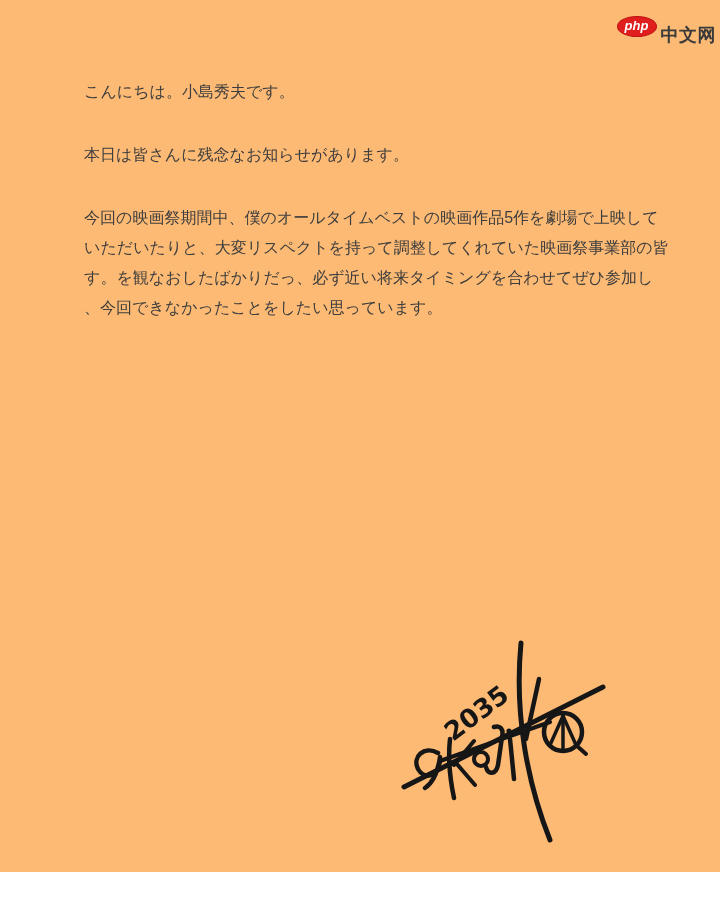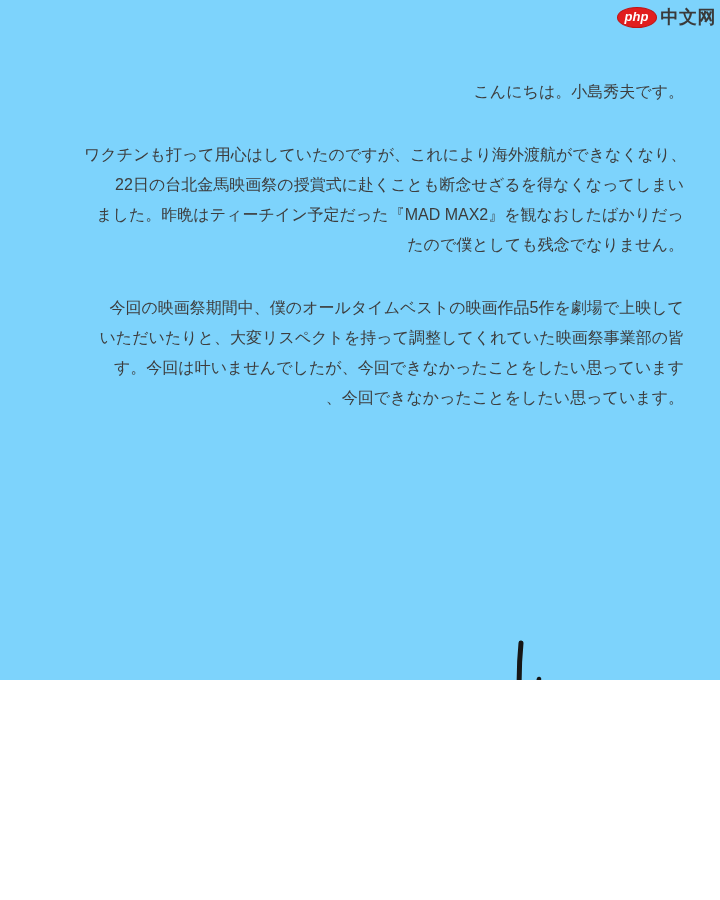--- a/index.html
+++ b/index.html
@@ -3,22 +3,22 @@
 <meta charset="utf-8">
 <style>
   * { margin: 0; padding: 0; box-sizing: border-box; }
   html, body { background: #ffffff; }
   body {
     font-family: "Liberation Sans", "DejaVu Sans", sans-serif;
   }
   .page {
     position: relative;
     width: 720px;
-    height: 680px;
-    background: #7dd3fc;
+    height: 872px;
+    background: #fdba74;
     overflow: hidden;
   }
 
   
   .watermark {
     position: absolute;
     top: 5px;
     right: 4px;
     display: flex;
     align-items: center;
@@ -39,32 +39,32 @@
     font-weight: bold;
     font-style: italic;
     line-height: 1;
     padding-bottom: 1px;
   }
   .site-name {
     font-size: 18px;
     font-weight: 800;
     color: #3a3a3a;
     letter-spacing: 0.5px;
+    margin-top: 18px;
   }
 
   
   .letter {
     position: absolute;
     left: 84px;
     top: 77px;
     width: 600px;
     font-size: 16px;
     line-height: 30px;
     color: #3d3d3d;
-    text-align: right;
   }
   .paragraph { margin-bottom: 33px; }
   .paragraph:last-child { margin-bottom: 12px; }
   .line { white-space: pre; }
 
   
   .signature {
     position: absolute;
     left: 398px;
     top: 635px;
@@ -95,33 +95,28 @@
     <span class="site-name">中文网</span>
   </div>
 
   <div class="letter">
 
     <div class="paragraph">
       <div class="line">こんにちは。小島秀夫です。</div>
     </div>
 
     <div class="paragraph">
+      <div class="line">本日は皆さんに残念なお知らせがあります。</div>
     </div>
 
-    <div class="paragraph">
-      <div class="line">ワクチンも打って用心はしていたのですが、これにより海外渡航ができなくなり、</div>
-      <div class="line">22日の台北金馬映画祭の授賞式に赴くことも断念せざるを得なくなってしまい</div>
-      <div class="line">ました。昨晩はティーチイン予定だった『MAD MAX2』を観なおしたばかりだっ</div>
-      <div class="line">たので僕としても残念でなりません。</div>
-    </div>
 
     <div class="paragraph">
       <div class="line">今回の映画祭期間中、僕のオールタイムベストの映画作品5作を劇場で上映して</div>
       <div class="line">いただいたりと、大変リスペクトを持って調整してくれていた映画祭事業部の皆</div>
-      <div class="line">す。今回は叶いませんでしたが、今回できなかったことをしたい思っています</div>
+      <div class="line">す。を観なおしたばかりだっ、必ず近い将来タイミングを合わせてぜひ参加し</div>
       <div class="line">、今回できなかったことをしたい思っています。</div>
     </div>
 
   </div>
 
   <div class="signature">
     <svg viewBox="0 0 230 215" xmlns="http://www.w3.org/2000/svg">
 
       <path class="sig-stroke" stroke-width="5" d="M 6,152 L 205,52"></path>
 

